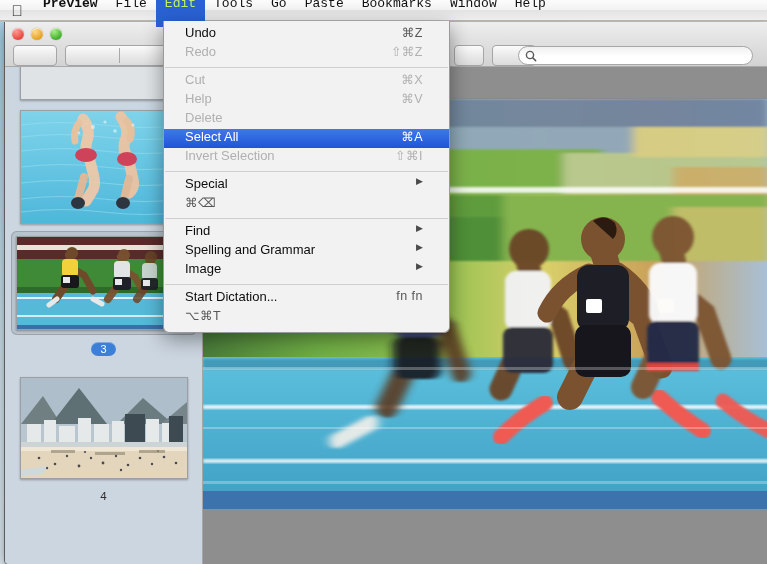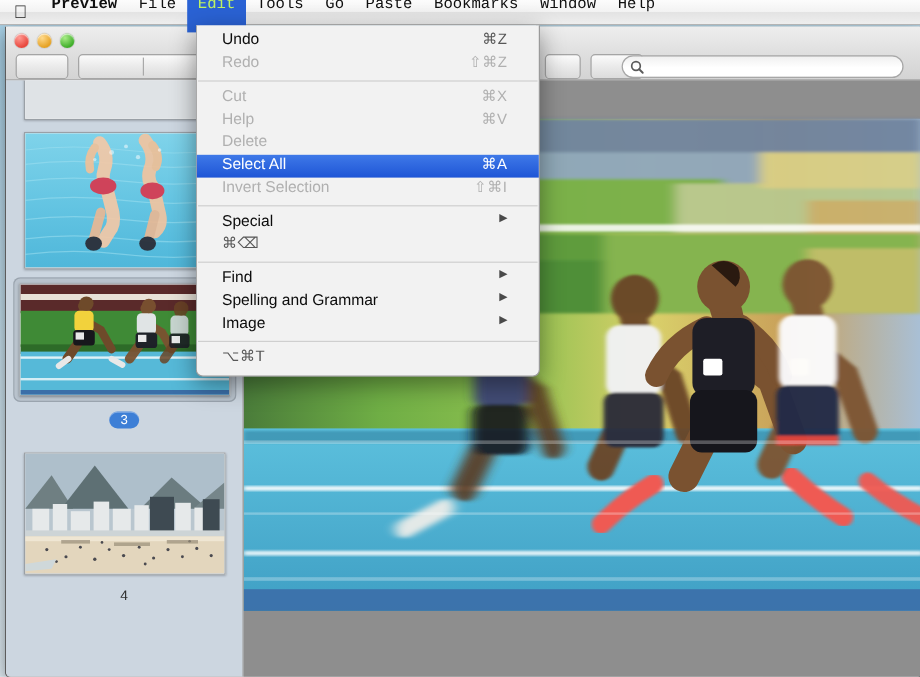--- a/index.html
+++ b/index.html
@@ -452,15 +452,19 @@
     <div class="mi">
       <span class="lbl">Spelling and Grammar</span>
       <span class="arr">▶</span>
     </div>
     <div class="mi">
       <span class="lbl">Image</span>
       <span class="arr">▶</span>
     </div>
     <div class="sep"></div>
     <div class="mi">
+      <span class="lbl">Start Dictation...</span>
+      <span class="sc">fn fn</span>
+    </div>
+    <div class="mi">
       <span class="sc">⌥⌘T</span>
     </div>
   </div>
 
 </body></html>

